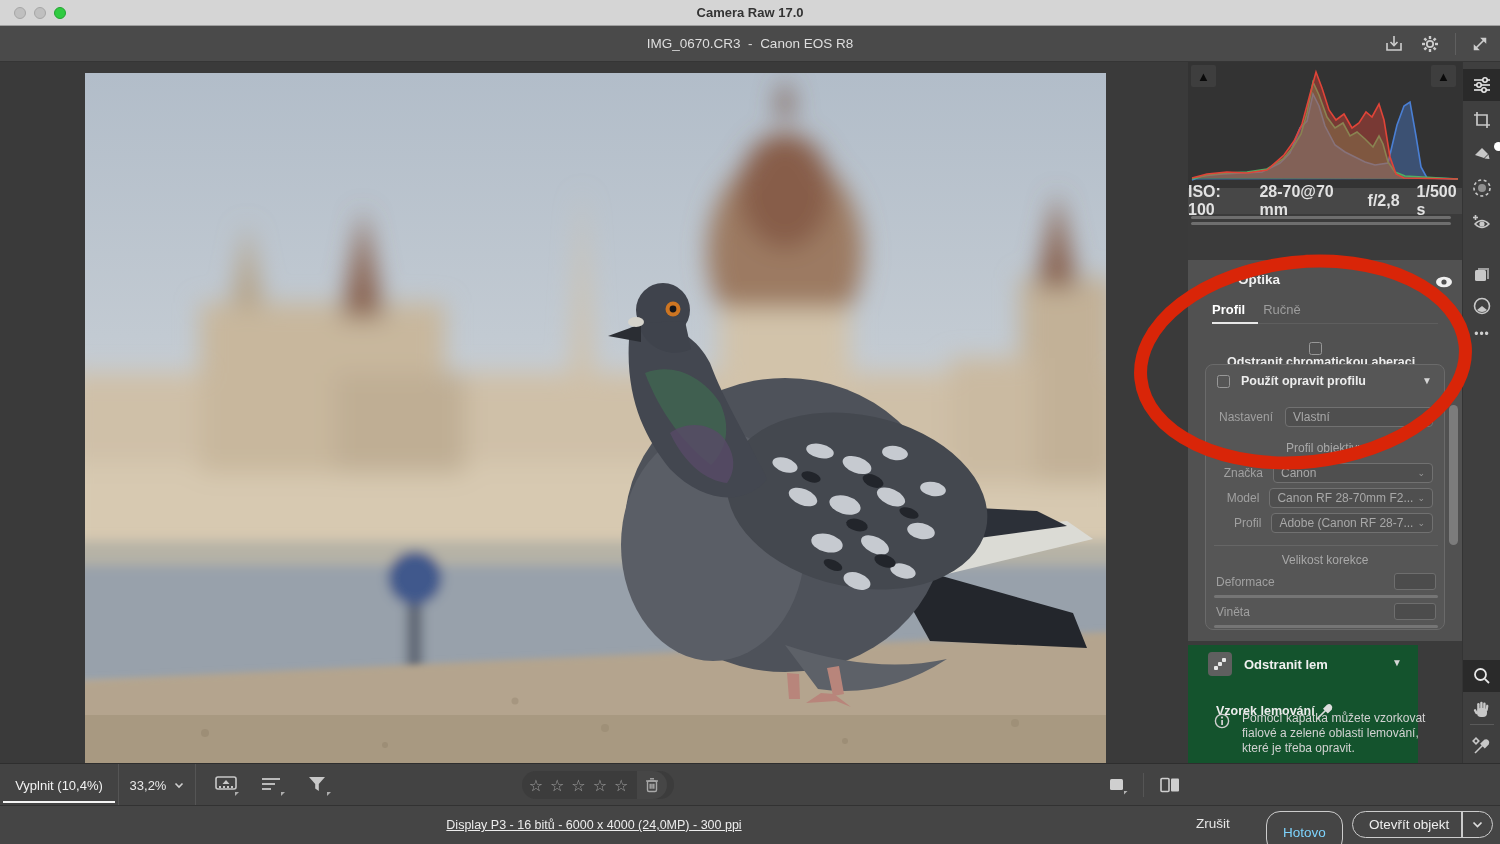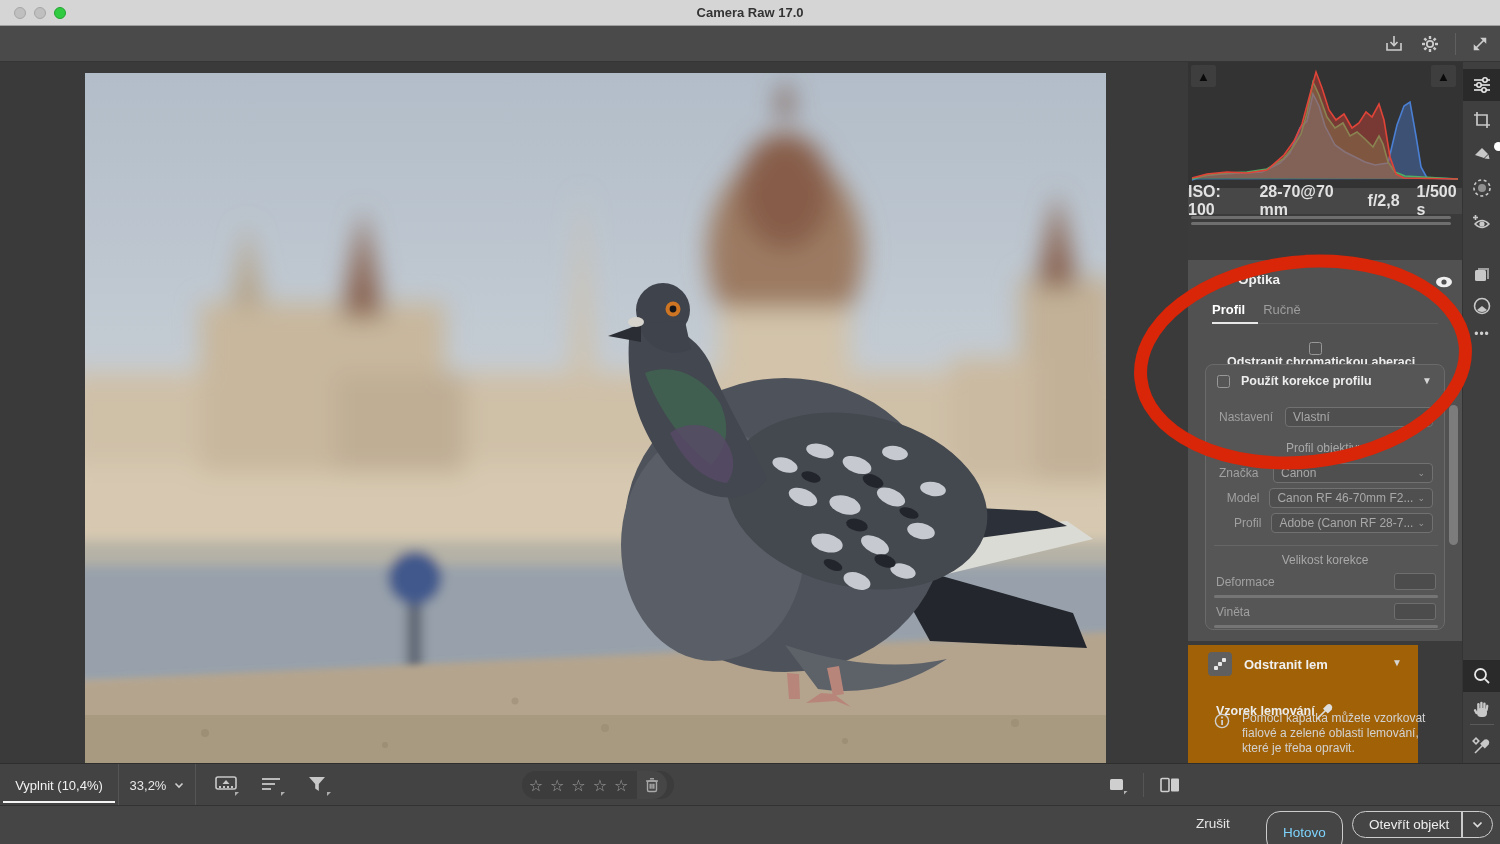--- a/index.html
+++ b/index.html
@@ -38,21 +38,21 @@
     display:flex; align-items:center; justify-content:center; border-radius:2px; }
   .clipbox span { font-size:13px; color:#0a0a0a; }
   .isobar { position:absolute; left:0; top:126px; width:274px; height:26px; background:#474747;
     display:flex; align-items:center; justify-content:center; gap:17px;
     font-size:16px; font-weight:bold; color:#e2e2e2; }
   .thinline { position:absolute; left:3px; width:260px; height:3px; border-radius:2px; background:#6e6e6e; }
 
   .sec-detaily { position:absolute; left:0; top:165px; width:274px; height:32px; background:#4a4a4a;
     border-bottom:1px solid #3a3a3a; }
   .sec-optika  { position:absolute; left:0; top:198px; width:282px; height:381px; background:#515151; }
-  .sec-defringe{ position:absolute; left:0; top:583px; width:230px; height:118px; background:#a16207; }
+  .sec-defringe{ position:absolute; left:0; top:583px; width:230px; height:118px; background:#14532d; }
 
   .prow { position:absolute; display:flex; align-items:center; }
   .ptitle { font-size:13.5px; font-weight:bold; color:#f0f0f0; }
   .eye { opacity:1; } .eye.dim { opacity:.45; }
 
   .tab { font-size:13px; color:#9d9d9d; }
   .tab.active { color:#fff; font-weight:bold; }
   .tabline-w { position:absolute; left:24px; top:62px; width:46px; height:2px; background:#e8e8e8; }
   .tabline-g { position:absolute; left:24px; top:63px; width:226px; height:1px; background:#5e5e5e; }
 
@@ -122,20 +122,25 @@
 <body>
 
 <div class="titlebar">
   <div class="tl" style="left:14px;background:#bfbfbf;border:1px solid #a6a6a6;"></div>
   <div class="tl" style="left:34px;background:#bfbfbf;border:1px solid #a6a6a6;"></div>
   <div class="tl" style="left:54px;background:#30cb41;border:1px solid #23a432;"></div>
   <div class="wtitle">Camera Raw 17.0</div>
 </div>
 
 <div class="appheader">
+  <div class="fname">
+    <span>IMG_0670.CR3</span>
+    &nbsp;<span>-</span>&nbsp;
+    <span>Canon EOS R8</span>
+  </div>
   <div class="hicons">
     <div class="icon-btn">
       <svg width="22" height="22" viewBox="0 0 22 22">
           <g stroke="#cdcdcd" stroke-width="1.6" fill="none">
         <path d="M4 10 v7 h14 v-7"></path>
             <path d="M11 3 v9"></path>
             <path d="M7.5 9 L11 12.5 L14.5 9"></path>
           </g>
         </svg>
     </div>
@@ -316,45 +321,45 @@
       <div class="tabline-w"></div>
 
       <div class="prow" style="left:28px;top:82px;flex-direction:column;">
         <span class="chk"></span>
         <span class="chklabel">Odstranit chromatickou aberaci</span>
       </div>
 
       <div class="groupbox">
         <div class="prow" style="left:11px;top:9px;">
           <span class="chk"></span>
-          <span class="chklabel">Použít korekce profilu</span>
+          <span class="chklabel">Použít opravit profilu</span>
         </div>
         <span class="abs tri-down" style="right:12px;top:10px;">▼</span>
 
         <div class="prow" style="left:13px;top:42px;width:214px;">
           <span class="flabel">Nastavení</span>
           <div class="dd" style="margin-left:12px;flex:1;">
             <span class="ddval">Vlastní</span>
             <span class="chev">⌄</span>
           </div>
         </div>
 
         <div class="centerlbl" style="top:76px;">Profil objektivu</div>
 
         <div class="prow" style="left:13px;top:98px;width:214px;">
-          <span class="flabel" style="width:44px;">Značka</span>
+          <span class="flabel" style="width:44px;text-align:right;">Značka</span>
           <div class="dd" style="margin-left:10px;flex:1;">
             <span class="ddval">Canon</span>
             <span class="chev">⌄</span>
           </div>
         </div>
         <div class="prow" style="left:13px;top:123px;width:214px;">
           <span class="flabel" style="width:44px;text-align:right;">Model</span>
           <div class="dd" style="margin-left:10px;flex:1;">
-            <span class="ddval">Canon RF 46-70mm F2...</span>
+            <span class="ddval">Canon RF 28-70mm F2...</span>
             <span class="chev">⌄</span>
           </div>
         </div>
         <div class="prow" style="left:13px;top:148px;width:214px;">
           <span class="flabel" style="width:44px;text-align:right;">Profil</span>
           <div class="dd" style="margin-left:10px;flex:1;">
             <span class="ddval">Adobe (Canon RF 28-7...</span>
             <span class="chev">⌄</span>
           </div>
         </div>
@@ -598,20 +603,21 @@
     <svg width="24" height="20" viewBox="0 0 24 20">
       <g>
           <rect x="3" y="3.5" width="8" height="13" rx="1" fill="none" stroke="#cfcfcf" stroke-width="1.6"></rect>
       <rect x="13" y="3.5" width="8" height="13" rx="1" fill="#cfcfcf"></rect>
         </g>
       </svg>
   </div>
 </div>
 
 <div class="statusbar">
+  <div class="displink">Display P3 - 16 bitů - 6000 x 4000 (24,0MP) - 300 ppi</div>
   <span class="btn-text" style="left:1196px;">Zrušit</span>
   <div class="btn-pill" style="left:1266px;">Hotovo</div>
   <div class="btn-split" style="left:1352px;">
     <span class="main">Otevřít objekt</span>
     <span class="sep"></span>
     <span class="chv">
       <svg width="11" height="8" viewBox="0 0 11 8">
           <path d="M1.5 1.5 L5.5 5.5 L9.5 1.5" stroke="#dddddd" stroke-width="1.7" fill="none"></path>
         </svg>
     </span>

